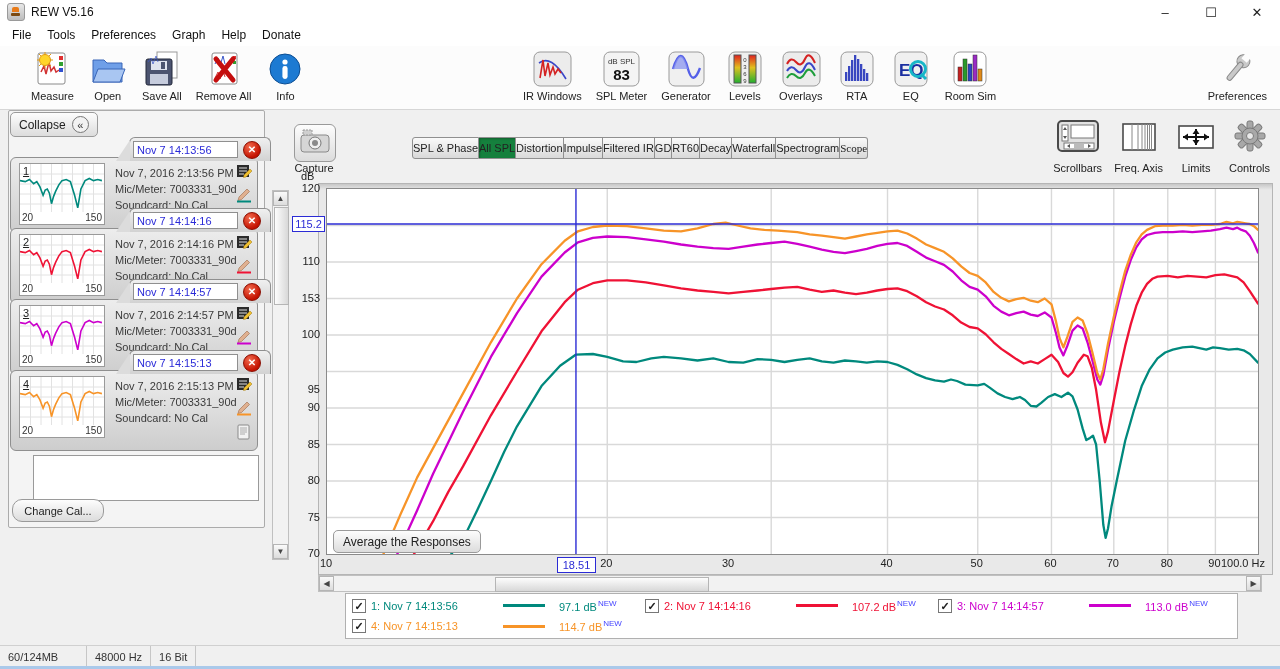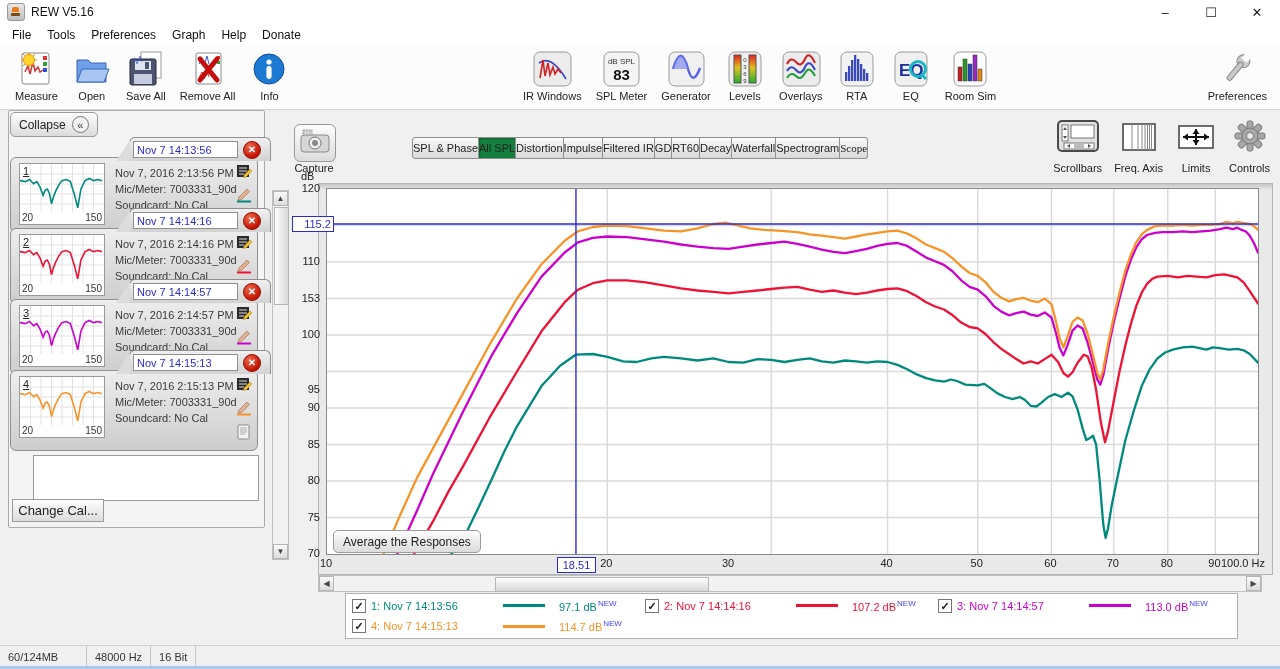--- a/index.html
+++ b/index.html
@@ -53,22 +53,22 @@
             display:flex;align-items:center;justify-content:center;}
   .thumb{position:absolute;left:8px;top:5px;width:84px;height:60px;background:#fff;border:1px solid #9a9a9a;}
   .thumb-num{position:absolute;left:3px;top:1px;font-size:11px;color:#222;text-decoration:underline;}
   .thumb-lab{position:absolute;bottom:1px;font-size:10px;color:#333;}
   .meas-info{position:absolute;left:104px;top:7px;width:118px;}
   .meas-line{font-size:11px;color:#3a3a3a;line-height:16px;white-space:nowrap;}
   .meas-icons{position:absolute;right:5px;top:5px;display:flex;flex-direction:column;align-items:center;}
   .notes-box{position:absolute;left:33px;top:455px;width:224px;height:44px;background:#fff;
              border:1px solid #9a9a9a;}
   .changecal-btn{position:absolute;left:12px;top:499px;width:90px;height:21px;
-                 background:linear-gradient(#fdfdfd,#dcdcdc);border:1px solid #9a9a9a;border-radius:0;
-                 font-size:13px;color:#222;display:flex;align-items:center;justify-content:center;}
+                 background:linear-gradient(#fdfdfd,#dcdcdc);border:1px solid #9a9a9a;border-radius:10px;
+                 font-size:11px;color:#222;display:flex;align-items:center;justify-content:center;}
   
   .vscroll{position:absolute;left:272px;top:190px;width:17px;height:370px;background:#f2f2f2;
            border:1px solid #c0c0c0;box-sizing:border-box;}
   .sb-arrow{position:absolute;left:0;width:15px;height:15px;background:linear-gradient(#fafafa,#dcdcdc);
             border:1px solid #b5b5b5;box-sizing:border-box;color:#444;font-size:8px;
             display:flex;align-items:center;justify-content:center;}
   .vthumb{position:absolute;left:1px;top:16px;width:13px;height:96px;
           background:linear-gradient(90deg,#fdfdfd,#d8d8d8);border:1px solid #b5b5b5;}
   .hscroll{position:absolute;left:318px;top:575px;width:944px;height:17px;background:#f2f2f2;
            border:1px solid #c0c0c0;box-sizing:border-box;}
@@ -89,21 +89,21 @@
   .tab.active{background:#15803d;box-shadow:inset 1px 1px 2px rgba(0,0,0,.25);text-align:right;}
   .graph-right-btns{position:absolute;right:4px;top:118px;display:flex;}
   .grb{display:flex;flex-direction:column;align-items:center;margin:0 6px;}
   .grb-label{font-size:11px;color:#222;margin-top:2px;white-space:nowrap;}
   .db-unit{position:absolute;left:301px;top:170px;font-size:11px;color:#222;}
   .plot{position:absolute;left:326px;top:188px;width:931px;height:365px;background:#fff;
         border:1px solid #8a8a8a;}
   .ylab{position:absolute;width:34px;text-align:right;font-size:11px;color:#222;}
   .xlab{position:absolute;top:557px;font-size:11px;color:#222;transform:translateX(-50%);white-space:nowrap;}
   .cursor-ybox{position:absolute;left:292px;top:216px;width:31px;height:14px;background:#fff;
-               border:1px solid #2b2bd5;color:#2b2bd5;font-size:11px;display:flex;align-items:center;justify-content:center;z-index:5;padding-left:9px;}
+               border:1px solid #2b2bd5;color:#2b2bd5;font-size:11px;display:flex;align-items:center;justify-content:center;z-index:5;}
   .cursor-xbox{position:absolute;left:557px;top:557px;width:37px;height:14px;background:#fff;
                border:1px solid #2b2bd5;color:#2b2bd5;font-size:11px;display:flex;align-items:center;justify-content:center;z-index:5;}
   .avg-btn{position:absolute;left:333px;top:530px;height:21px;padding:0 9px;z-index:6;
            background:linear-gradient(#fdfdfd,#dcdcdc);border:1px solid #9a9a9a;border-radius:5px;
            font-size:12px;color:#222;display:flex;align-items:center;}
   
   .legend{position:absolute;left:345px;top:593px;width:893px;height:46px;background:#fff;
           border:1px solid #b0b0b0;display:flex;flex-direction:column;justify-content:space-evenly;padding:1px 6px;box-sizing:border-box;}
   .leg-row{display:flex;align-items:center;height:20px;}
   .leg-item{display:flex;align-items:center;width:294px;}
@@ -136,21 +136,21 @@
 <div class="menubar" id="menubar">
     <div class="menu-item">File</div>
     <div class="menu-item">Tools</div>
     <div class="menu-item">Preferences</div>
     <div class="menu-item">Graph</div>
     <div class="menu-item">Help</div>
     <div class="menu-item">Donate</div>
   </div>
 
 <div class="toolbar">
-  <div class="tb-group" style="left:8px" id="tb-left">
+  <div class="tb-group" style="left:24px" id="tb-left">
       <div class="tb-btn">
         <div>
           <svg width="40" height="38" viewBox="0 0 40 38">
             <rect x="6" y="3" width="27" height="31" rx="2" fill="#fff" stroke="#8a8a8a"></rect>
             <path d="M9 22 l3-6 2 8 3-12 2 9 3-4 2 5 3-2" stroke="#d23333" fill="none" stroke-width="1.5"></path>
             <rect x="27" y="6" width="4" height="4" fill="#e03030"></rect>
             <rect x="27" y="12" width="4" height="4" fill="#30a030"></rect>
             <rect x="27" y="18" width="4" height="4" fill="#3050d0"></rect>
             <circle cx="13" cy="10" r="5.5" fill="#ffd42a" stroke="#e09a14"></circle>
             <path d="M13 2 v3 M13 15 v3 M5 10 h3 M18 10 h3 M7 4 l2 2 M17 14 l2 2 M19 4 l-2 2 M9 14 l-2 2" stroke="#e09a14"></path>

